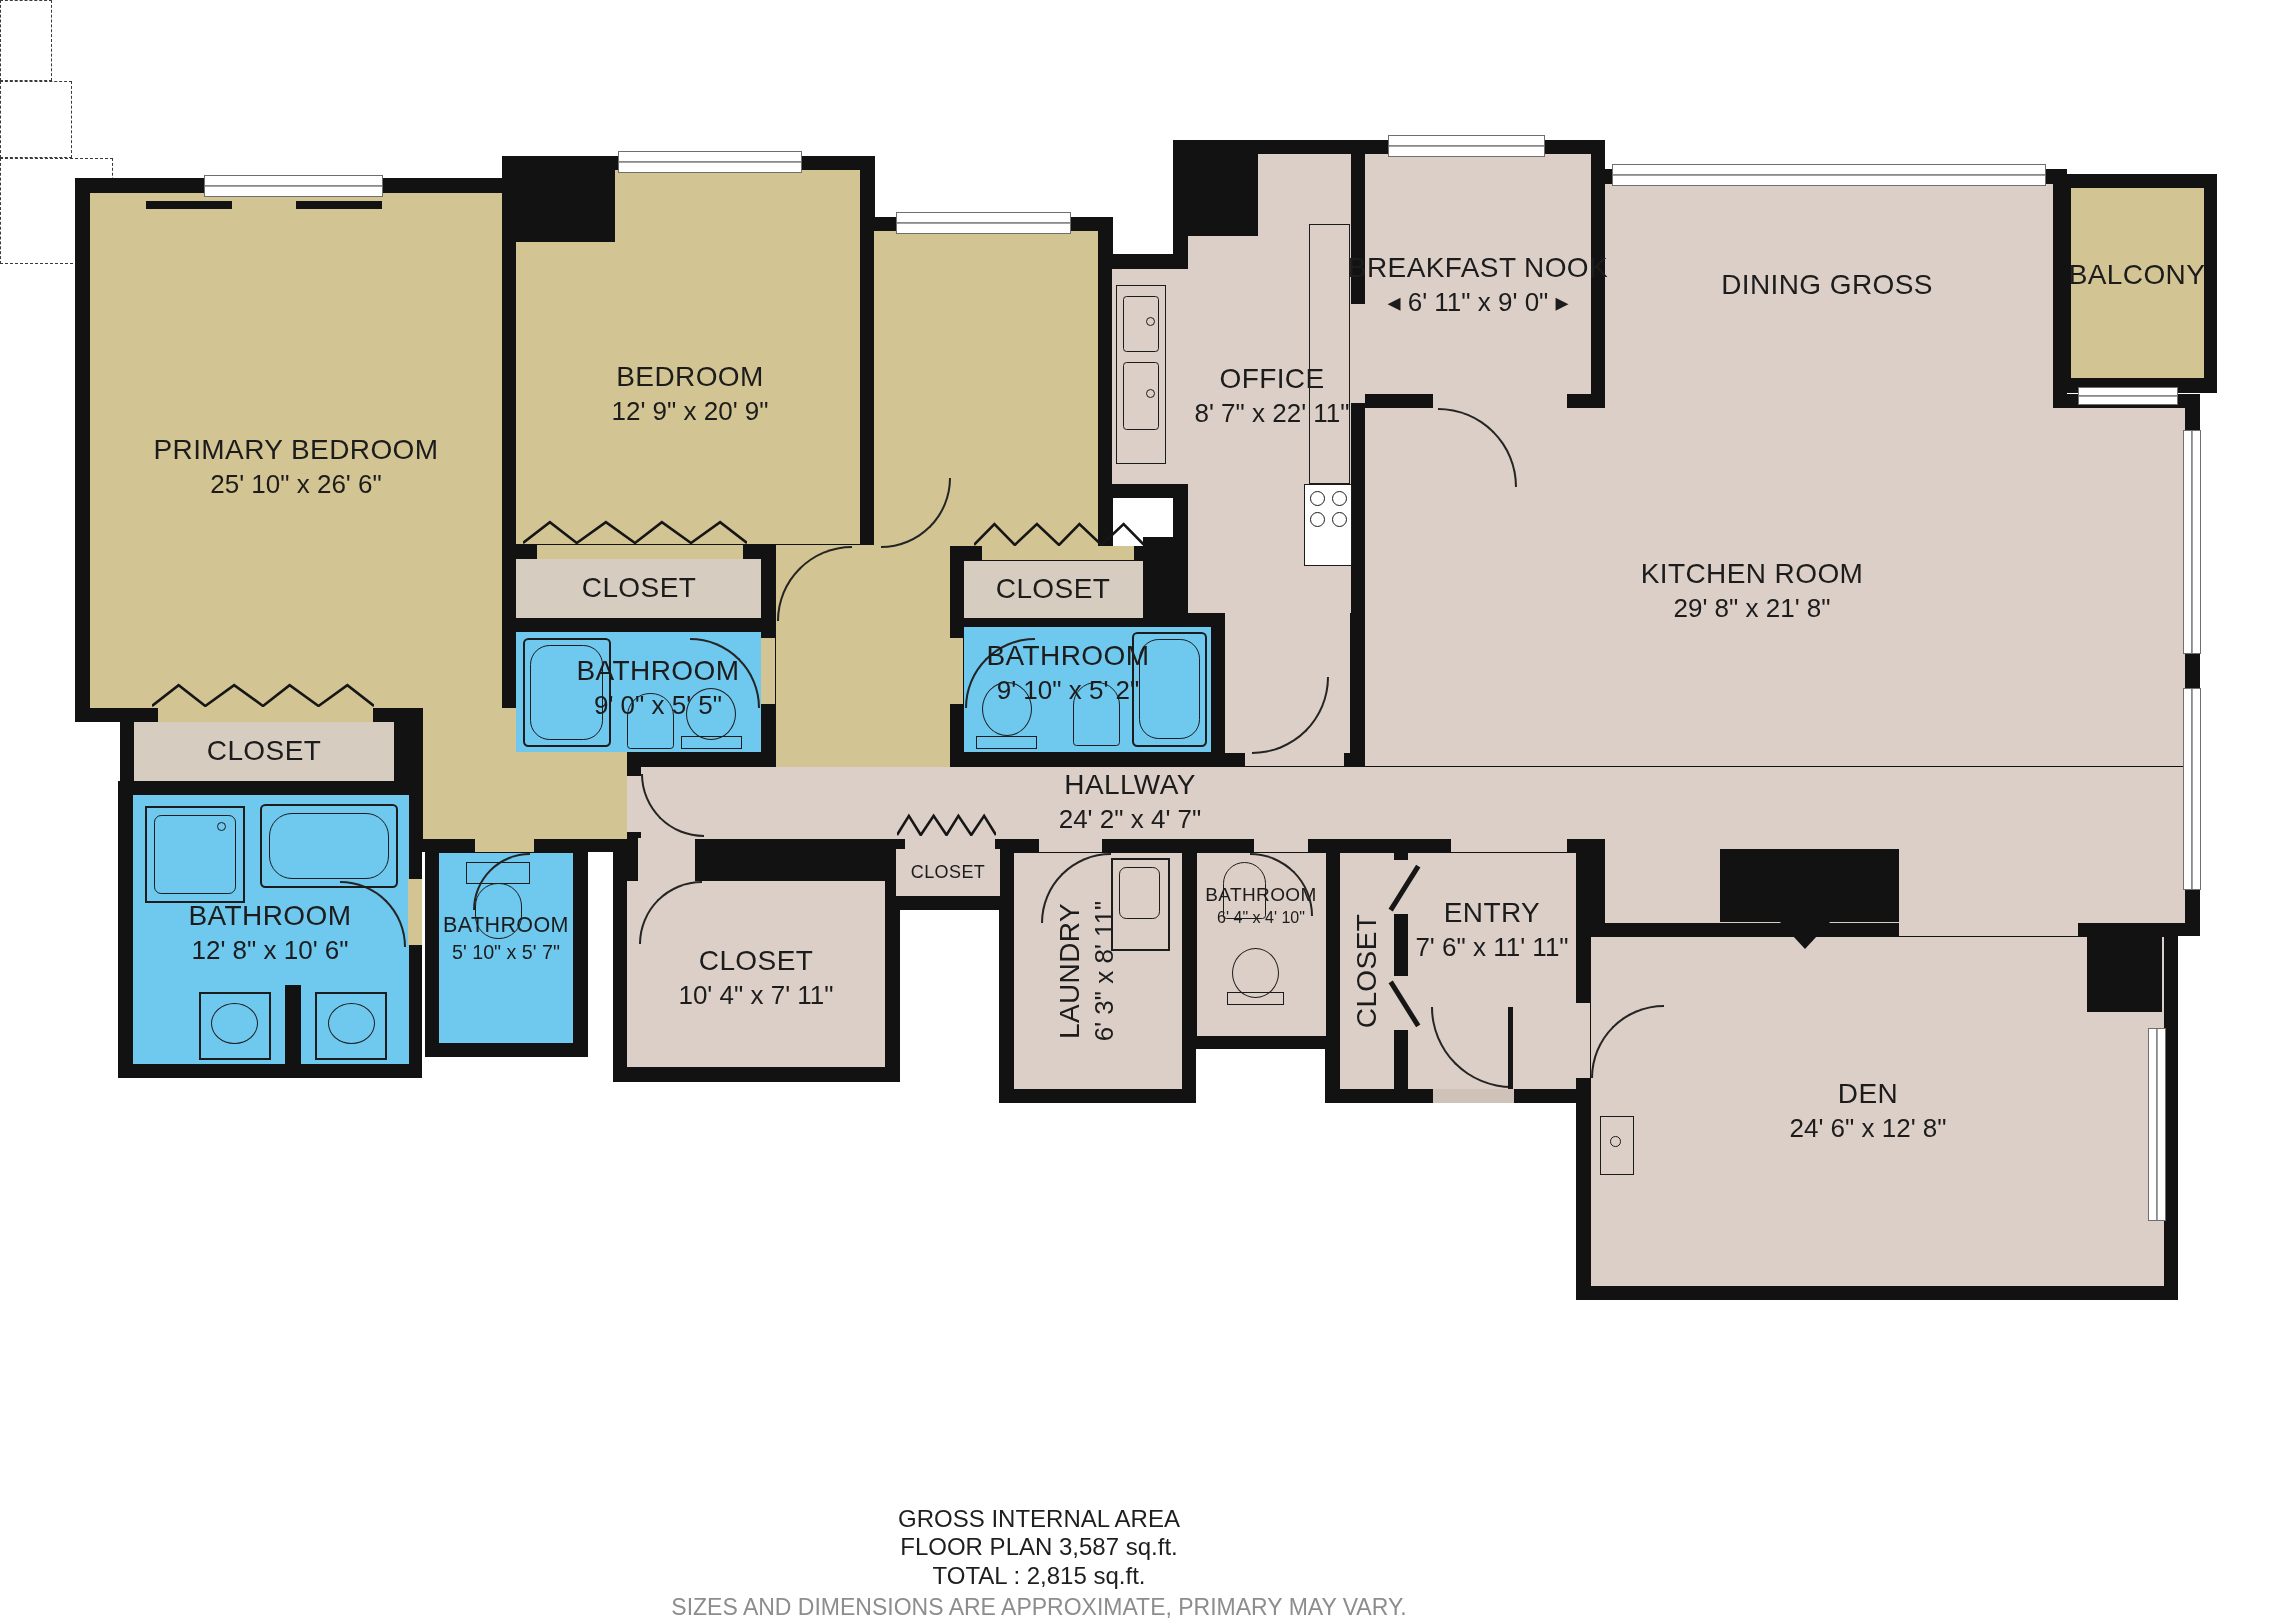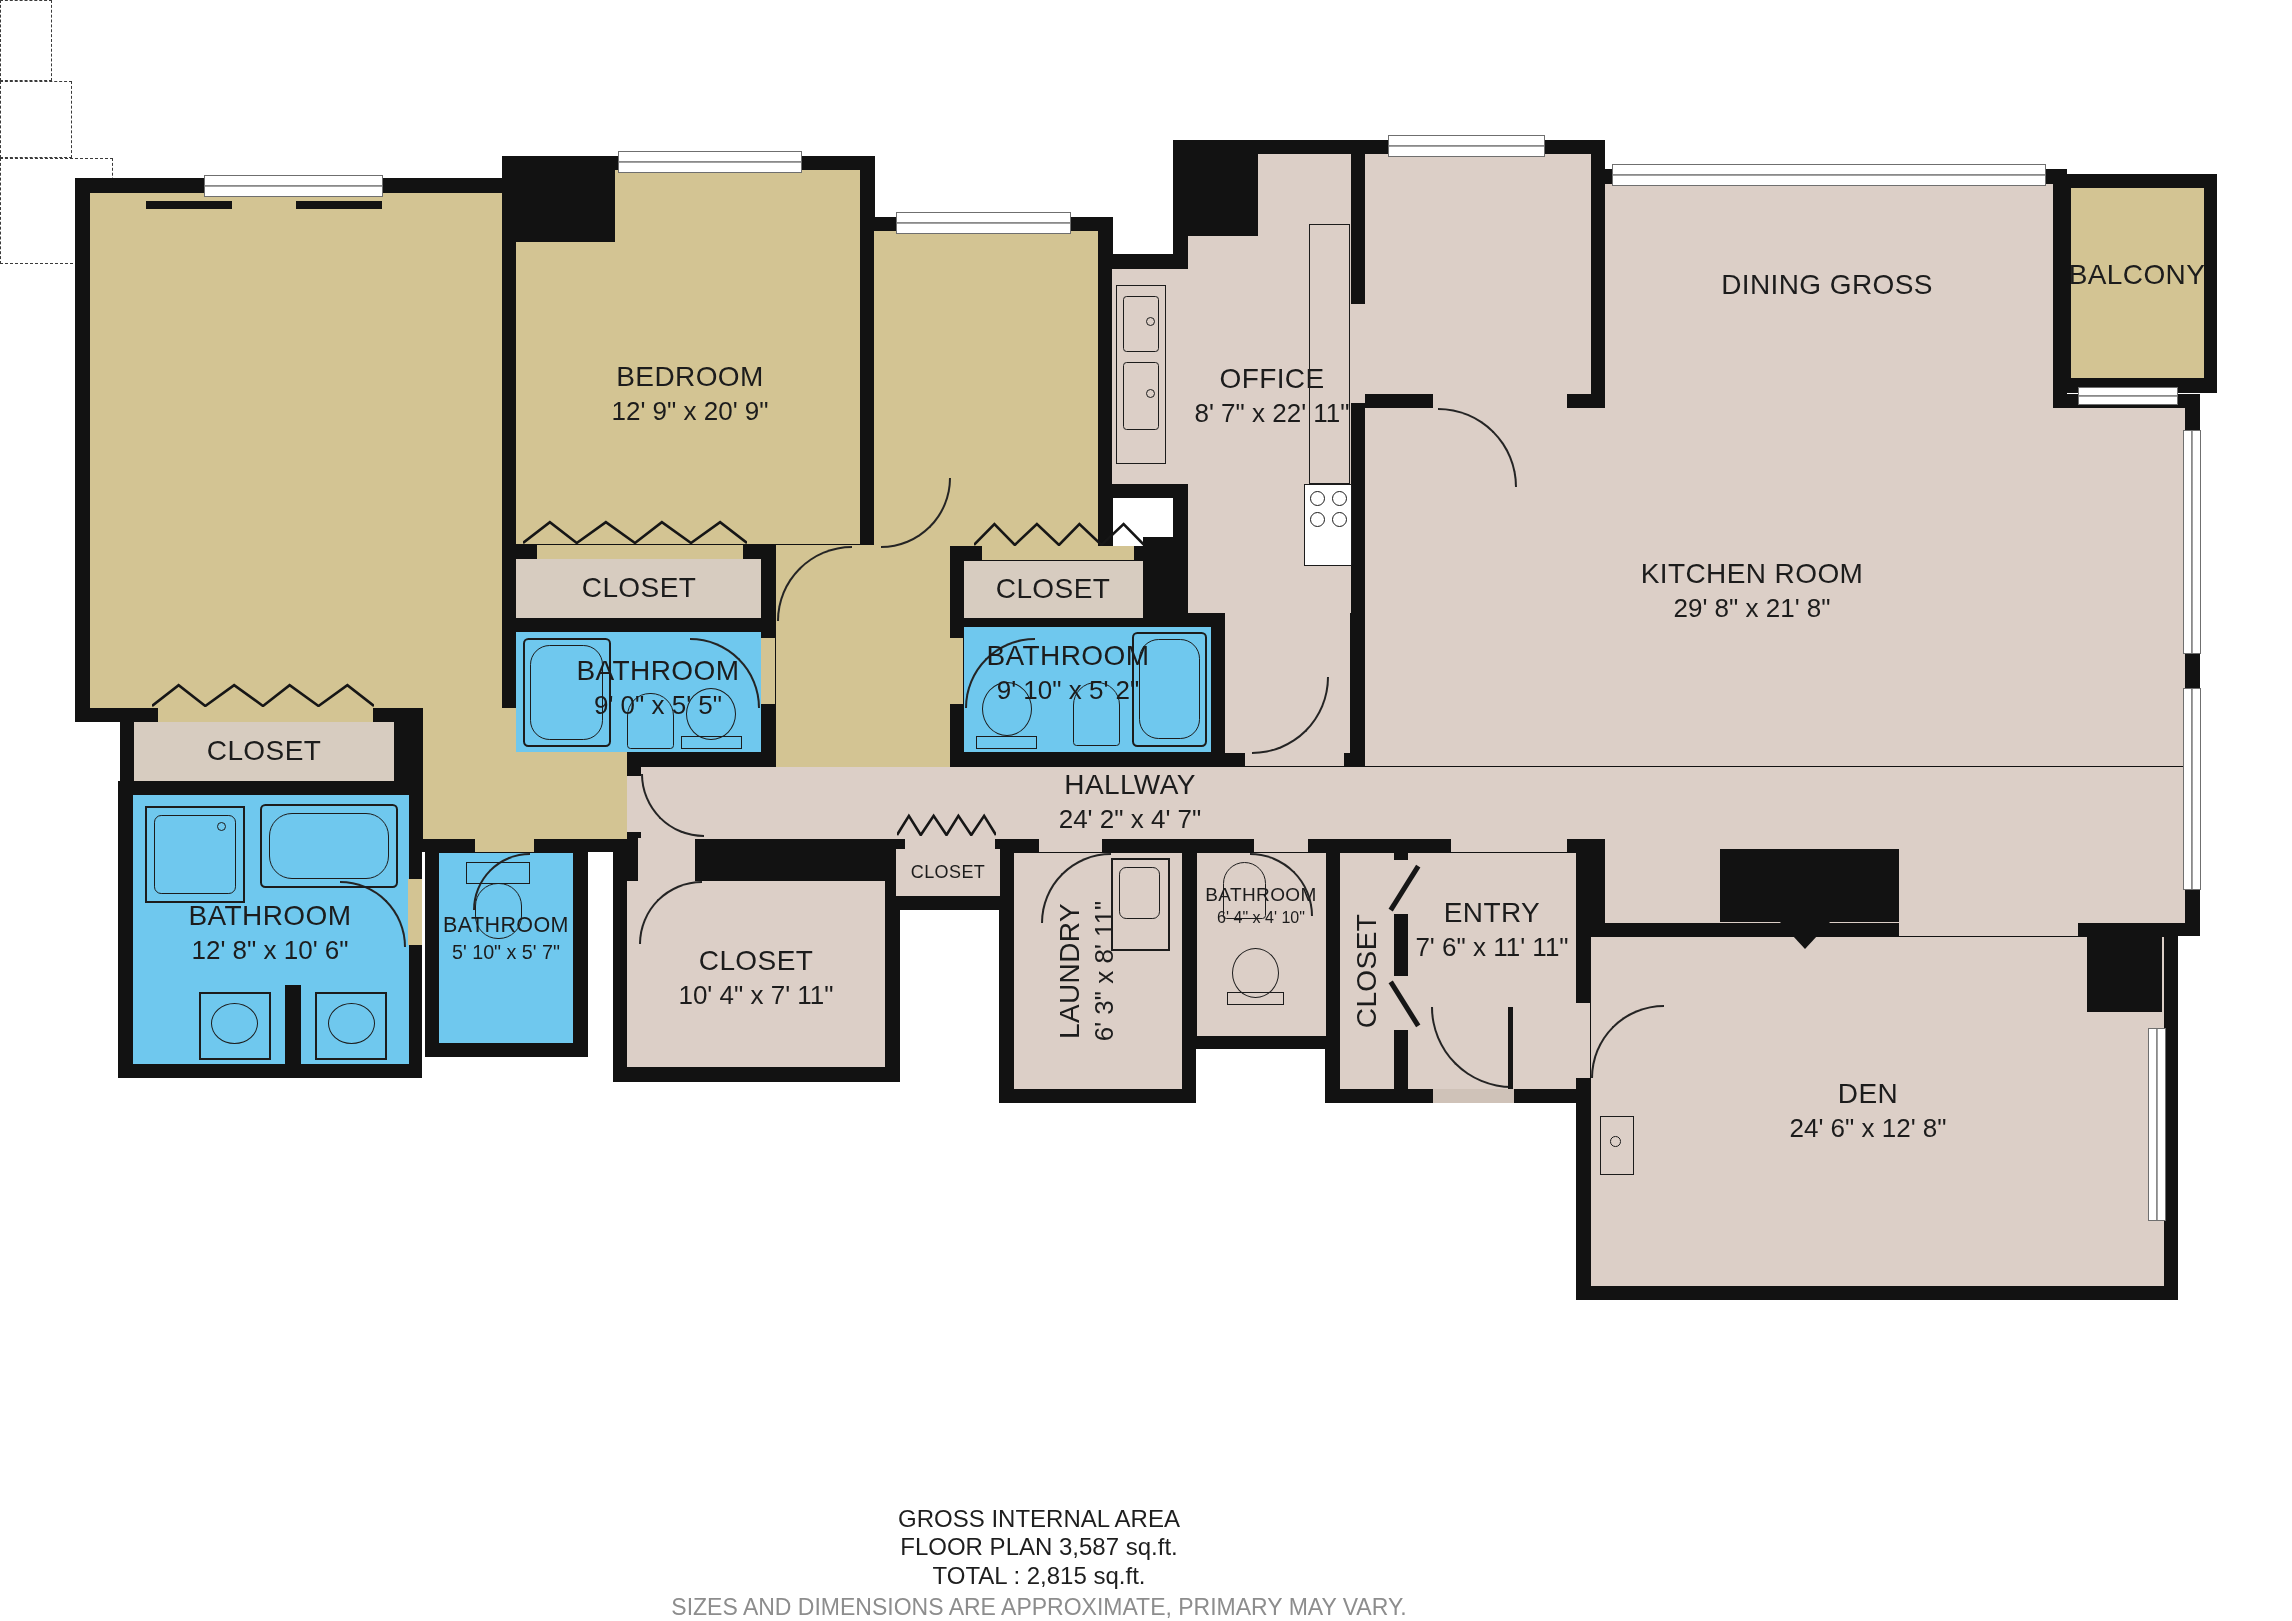--- a/index.html
+++ b/index.html
@@ -231,23 +231,31 @@
   <div class="fx fx2 z4" style="left:1123px;top:362px;width:36px;height:68px;border-radius:3.6px"></div>
   <div class="circ z4" style="left:1146px;top:389px;width:9px;height:9px"></div>
 
   <div class="fx z4" style="left:1111px;top:858px;width:59px;height:93px"></div>
   <div class="fx fx2 z4" style="left:1119px;top:867px;width:41px;height:52px;border-radius:7.2px"></div>
   <div class="dashed z4" style="left:1057px;top:960px;width:111px;height:104px"></div>
 
   <div class="fx fx2 z4" style="left:1600px;top:1116px;width:34px;height:59px"></div>
   <div class="circ z4" style="left:1610px;top:1136px;width:10.7px;height:10.7px"></div>
 
+  <div class="lab" style="left:296px;top:467px">
+    <span class="nm">PRIMARY BEDROOM</span>
+    <span class="dm">25' 10" x 26' 6"</span>
+  </div>
   <div class="lab" style="left:690px;top:394px">
     <span class="nm">BEDROOM</span>
     <span class="dm">12' 9" x 20' 9"</span>
+  </div>
+  <div class="lab" style="left:1478px;top:285px">
+    <span class="nm">BREAKFAST NOOK</span>
+    <span class="dm">◂ 6' 11" x 9' 0" ▸</span>
   </div>
   <div class="lab" style="left:1272px;top:396px">
     <span class="nm">OFFICE</span>
     <span class="dm">8' 7" x 22' 11"</span>
   </div>
   <div class="lab" style="left:1827px;top:285px">
     <span class="nm">DINING GROSS</span>
   </div>
   <div class="lab" style="left:2137px;top:275px">
     <span class="nm">BALCONY</span>

